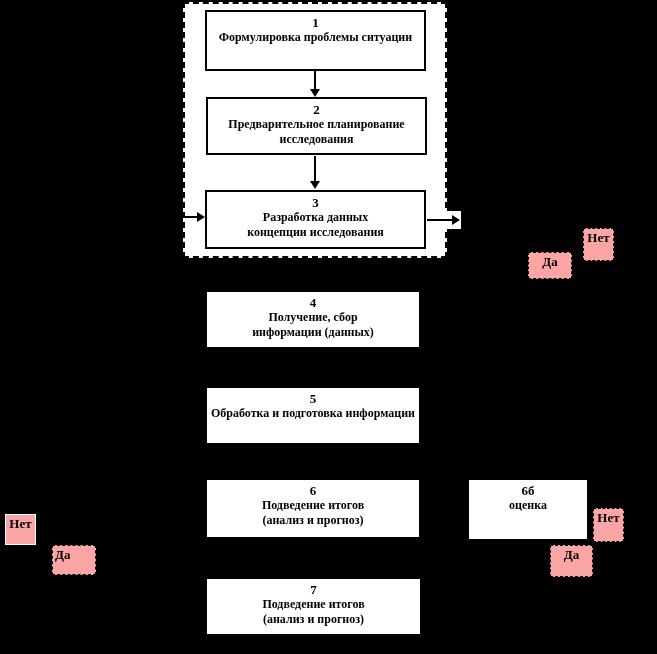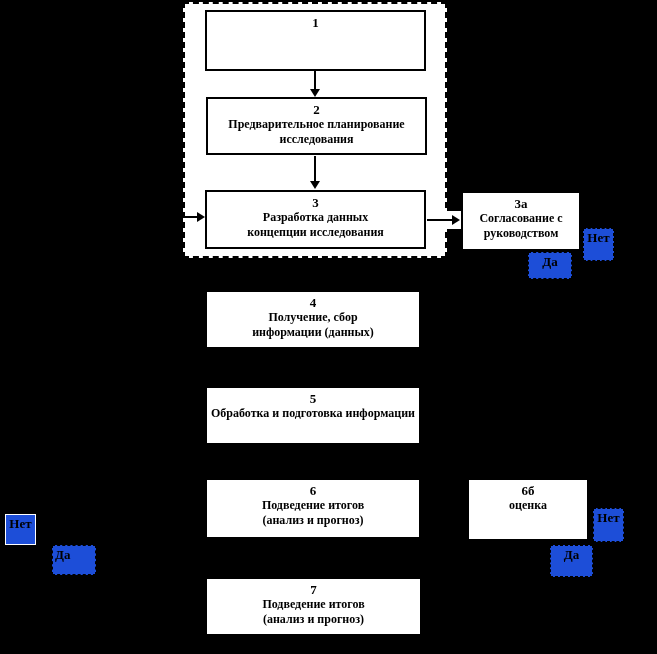--- a/index.html
+++ b/index.html
@@ -3,21 +3,21 @@
 <meta charset="utf-8">
 <style>
   html,body{margin:0;padding:0;background:#000;}
   .page{position:relative;width:657px;height:654px;background:#000;overflow:hidden;
         font-family:"Liberation Serif",serif;color:#000;}
   .frame{position:absolute;background:#fff;border:2px dashed #000;}
   .step{position:absolute;background:#fff;border:2px solid #000;box-sizing:border-box;
         text-align:center;font-weight:bold;padding-top:3px;}
   .step .num{font-size:13px;line-height:15px;}
   .step .ln{font-size:12px;line-height:15px;white-space:nowrap;}
-  .tag{position:absolute;background:#1d4ed8;border:1px dashed #000;box-sizing:border-box;
+  .tag{position:absolute;background:#fca5a5;border:1px dashed #000;box-sizing:border-box;
        font-weight:bold;font-size:13px;text-align:center;padding-top:1px;line-height:15px;}
   .vline{position:absolute;width:2px;background:#000;}
   .hline{position:absolute;height:2px;background:#000;}
   .head-down{position:absolute;width:0;height:0;
              border-left:5px solid transparent;border-right:5px solid transparent;
              border-top:8px solid #000;}
   .head-right{position:absolute;width:0;height:0;
               border-top:5px solid transparent;border-bottom:5px solid transparent;
               border-left:8px solid #000;}
   .strip{position:absolute;background:#fff;}
@@ -38,40 +38,36 @@
   <div class="head-down" style="left:310px;top:181px;"></div>
 
   <div class="hline" style="left:185px;top:216px;width:13px;"></div>
   <div class="head-right" style="left:197px;top:212px;"></div>
 
   <div class="hline" style="left:427px;top:219px;width:26px;"></div>
   <div class="head-right" style="left:452px;top:215px;"></div>
 
   <div class="step" style="left:205px;top:10px;width:221px;height:61px;">
     <div class="num">1</div>
+    <div class="ln">Формулировка проблемы ситуации</div>
     <div class="ln"></div>
   </div>
 
   <div class="step" style="left:206px;top:97px;width:221px;height:58px;">
     <div class="num">2</div>
     <div class="ln">Предварительное планирование</div>
     <div class="ln">исследования</div>
   </div>
 
   <div class="step" style="left:205px;top:190px;width:221px;height:59px;">
     <div class="num">3</div>
     <div class="ln">Разработка данных</div>
     <div class="ln">концепции исследования</div>
   </div>
 
-  <div class="step" style="left:461px;top:191px;width:120px;height:60px;">
-    <div class="num">3а</div>
-    <div class="ln">Согласование с</div>
-    <div class="ln">руководством</div>
-  </div>
 
   <div class="step" style="left:205px;top:290px;width:216px;height:59px;">
     <div class="num">4</div>
     <div class="ln">Получение, сбор</div>
     <div class="ln">информации (данных)</div>
   </div>
 
   <div class="step" style="left:205px;top:386px;width:216px;height:59px;">
     <div class="num">5</div>
     <div class="ln">Обработка и подготовка информации</div>

